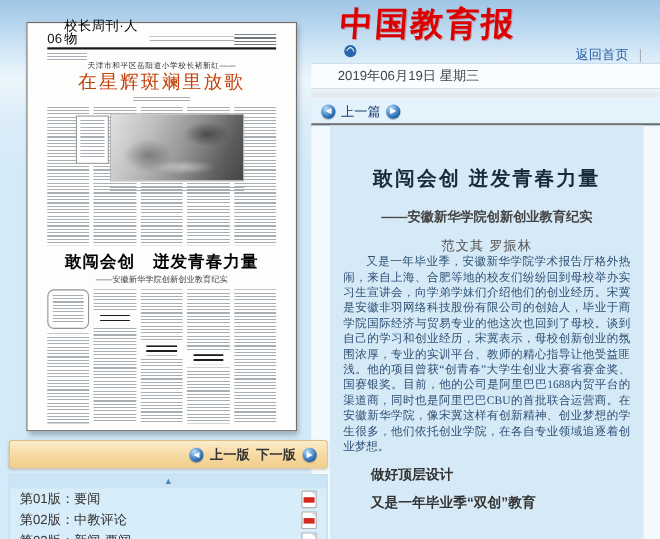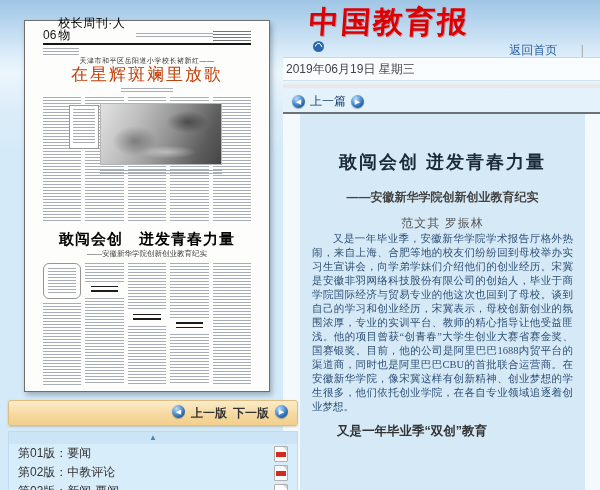--- a/index.html
+++ b/index.html
@@ -52,21 +52,21 @@
   .roundbox{height:36px;border:1px solid #949494;border-radius:6px;margin-bottom:4px;padding:4px;box-sizing:border-box;}
   .roundbox .inner{width:100%;height:100%;}
 
   
   #edition-bar{
     position:absolute;left:8px;top:400px;width:290px;height:26px;box-sizing:border-box;z-index:3;
     background:linear-gradient(#fbeccb,#f6d9a1 55%,#f2cf8b);border:1px solid #e2bc7d;border-radius:3px;
     display:flex;align-items:center;padding:0 9px;box-shadow:0 1px 2px rgba(120,90,30,.25);
   }
   #edition-bar .cur{font-size:12px;font-weight:bold;color:#3a3a3a;letter-spacing:.5px;}
-  #edition-bar .navgrp{margin-left:auto;display:flex;align-items:flex-start;gap:6px;}
+  #edition-bar .navgrp{margin-left:auto;display:flex;align-items:center;gap:6px;}
   #edition-bar .navlbl{font-size:12px;font-weight:bold;color:#333;cursor:pointer;}
 
   .ball{
     width:13px;height:13px;border-radius:50%;flex:0 0 auto;cursor:pointer;
     background:radial-gradient(circle at 35% 28%,#b8dcf7,#5a97d2 40%,#1c5a9e 75%,#123f73);
     color:#fff;font-size:7px;line-height:13px;text-align:center;box-shadow:0 1px 1px rgba(0,40,80,.35);
   }
   .ball.left::before{content:"◀";}
   .ball.right::before{content:"▶";}
 
@@ -88,28 +88,28 @@
   .rp-header{position:relative;height:57px;}
   .logo-cn{
     position:absolute;left:26px;top:2px;font-family:"Liberation Serif","DejaVu Serif",serif;
     font-size:30px;font-weight:bold;color:#dd0000;letter-spacing:2px;transform:skewX(-4deg);
     text-shadow:1px 1px 0 rgba(190,0,0,.35);
   }
   .logo-en{position:absolute;left:30px;top:41px;display:flex;align-items:center;gap:4px;}
   .globe{width:11px;height:11px;border-radius:50%;background:#2a68ae;position:relative;flex:0 0 auto;}
   .globe::before{content:"";position:absolute;inset:2px;border-radius:50%;border:1px solid rgba(255,255,255,.95);border-left-color:transparent;border-bottom-color:transparent;transform:rotate(-40deg);}
   .logo-en .en{font-size:9px;font-weight:bold;color:#16365c;letter-spacing:.5px;}
-  .home{position:absolute;right:12px;top:42px;font-size:12px;color:#2a5fa5;display:flex;gap:19px;align-items:center;text-align:right;}
+  .home{position:absolute;right:12px;top:42px;font-size:12px;color:#2a5fa5;display:flex;gap:5px;align-items:center;text-align:right;}
   .home .lnk{cursor:pointer;}
   .home .sep{color:#999;}
 
   .date-bar{
     height:22px;line-height:22px;background:rgba(252,254,255,.85);
     border-top:1px solid #c2d8e8;border-bottom:1px solid #cfe2ef;
-    font-size:12px;color:#444;padding-left:3px;
+    font-size:12px;color:#444;padding-left:24px;
   }
   .texture-strip{height:9px;background:linear-gradient(180deg,#f2f5f8,#e1e8ee 60%,#eef3f6);}
   .article-nav{height:22px;background:#e4f2fb;display:flex;align-items:center;gap:5px;padding-left:9px;}
   .article-nav .prev{font-size:12px;font-weight:normal;color:#17406e;cursor:pointer;}
   .rule{height:3px;background:#6d7175;border-bottom:1px solid #fafafa;}
 
   .content-outer{position:absolute;left:0;right:0;top:114px;bottom:0;background:#f3f9fd;}
   .content{
     margin:0 15px 0 17px;height:100%;box-sizing:border-box;background:#d6e9f6;
     padding:36px 12px 0;overflow:hidden;
@@ -245,19 +245,20 @@
     </div>
 
     <div class="rule"></div>
 
     <div class="content-outer">
       <div class="content">
         <h1 class="a-title">敢闯会创 迸发青春力量</h1>
         <div class="a-sub">——安徽新华学院创新创业教育纪实</div>
         <div class="a-authors">范文其 罗振林</div>
         <p class="a-p first">又是一年毕业季，安徽新华学院学术报告厅格外热闹，来自上海、合肥等地的校友们纷纷回到母校举办实习生宣讲会，向学弟学妹们介绍他们的创业经历。宋冀是安徽非羽网络科技股份有限公司的创始人，毕业于商学院国际经济与贸易专业的他这次也回到了母校。谈到自己的学习和创业经历，宋冀表示，母校创新创业的氛围浓厚，专业的实训平台、教师的精心指导让他受益匪浅。他的项目曾获“创青春”大学生创业大赛省赛金奖、国赛银奖。目前，他的公司是阿里巴巴1688内贸平台的渠道商，同时也是阿里巴巴CBU的首批联合运营商。在安徽新华学院，像宋冀这样有创新精神、创业梦想的学生很多，他们依托创业学院，在各自专业领域追逐着创业梦想。</p>
+        <div class="a-h3">做好顶层设计</div>
         <div class="a-h3">又是一年毕业季“双创”教育</div>
 
       </div>
     </div>
   </div>
 
 </div>
 
 </body></html>

